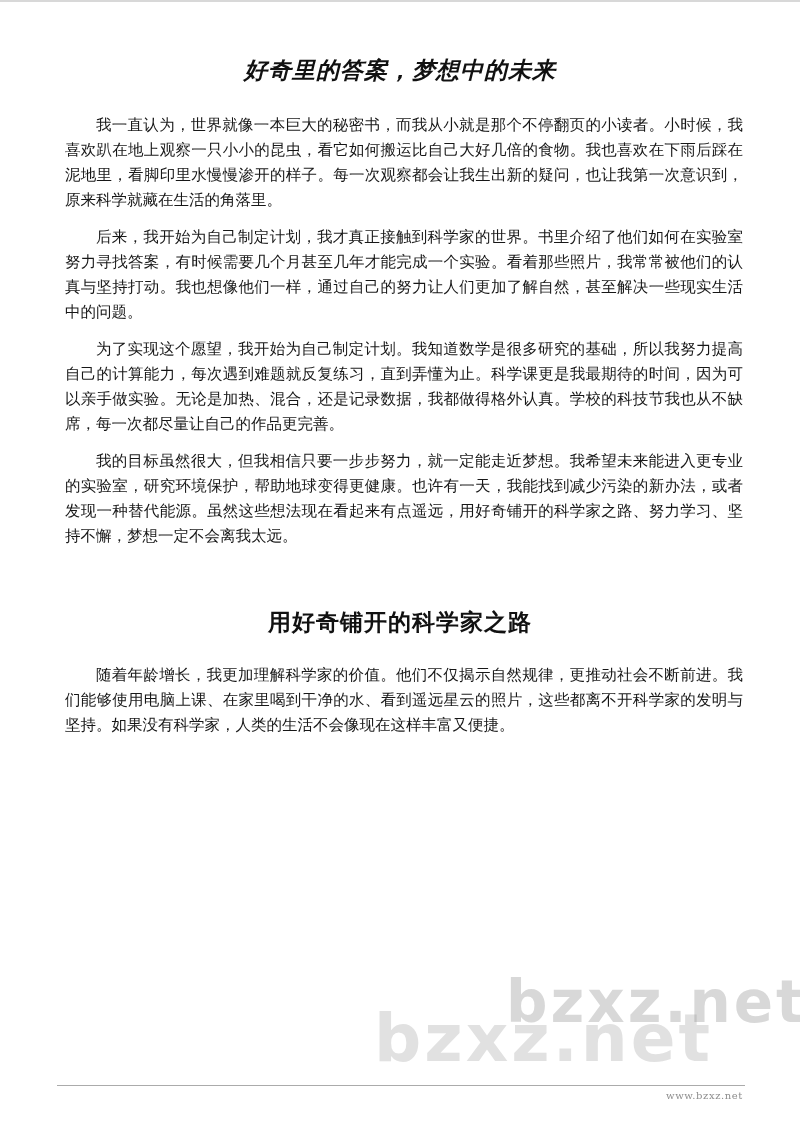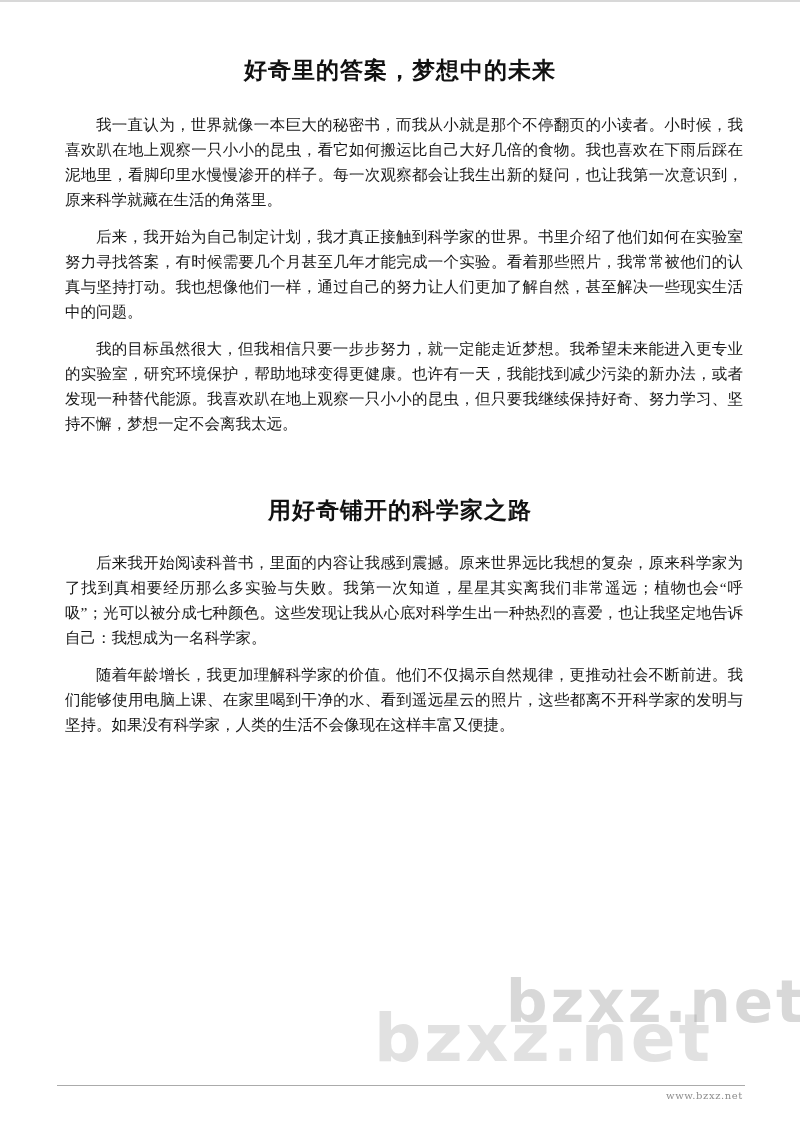--- a/index.html
+++ b/index.html
@@ -35,21 +35,21 @@
   }
   .essay-title {
     font-size: 23px;
     line-height: 30px;
     font-weight: bold;
     text-align: center;
     letter-spacing: 1px;
     color: #111111;
     margin: 0;
   }
-  .t1 { margin: 56px 0 26px 0; }
+  .t1 { margin: 56px 0 26px 0; font-style: italic; }
   .t2 { margin: 60px 0 24px 0; }
   .para {
     font-size: 15.5px;
     line-height: 25px;
     margin: 0 0 12px 8px;
     text-indent: 2em;
     text-align: justify;
     color: #171717;
   }
   .wm {
@@ -103,25 +103,25 @@
 
   <div class="wm wm1">bzxz.net</div>
   <div class="wm wm2">bzxz.net</div>
 
   <div class="content">
 
     <h1 class="essay-title t1">好奇里的答案，梦想中的未来</h1>
 
     <p class="para">我一直认为，世界就像一本巨大的秘密书，而我从小就是那个不停翻页的小读者。小时候，我喜欢趴在地上观察一只小小的昆虫，看它如何搬运比自己大好几倍的食物。我也喜欢在下雨后踩在泥地里，看脚印里水慢慢渗开的样子。每一次观察都会让我生出新的疑问，也让我第一次意识到，原来科学就藏在生活的角落里。</p>
     <p class="para">后来，我开始为自己制定计划，我才真正接触到科学家的世界。书里介绍了他们如何在实验室努力寻找答案，有时候需要几个月甚至几年才能完成一个实验。看着那些照片，我常常被他们的认真与坚持打动。我也想像他们一样，通过自己的努力让人们更加了解自然，甚至解决一些现实生活中的问题。</p>
-    <p class="para">我的目标虽然很大，但我相信只要一步步努力，就一定能走近梦想。我希望未来能进入更专业的实验室，研究环境保护，帮助地球变得更健康。也许有一天，我能找到减少污染的新办法，或者发现一种替代能源。我喜欢趴在地上观察一只小小的昆虫，但只要我继续保持好奇、努力学习、坚持不懈，梦想一定不会离我太远。</p>
+    <p class="para">为了实现这个愿望，我开始为自己制定计划。我知道数学是很多研究的基础，所以我努力提高自己的计算能力，每次遇到难题就反复练习，直到弄懂为止。科学课更是我最期待的时间，因为可以亲手做实验。无论是加热、混合，还是记录数据，我都做得格外认真。学校的科技节我也从不缺席，每一次都尽量让自己的作品更完善。</p>
+    <p class="para">我的目标虽然很大，但我相信只要一步步努力，就一定能走近梦想。我希望未来能进入更专业的实验室，研究环境保护，帮助地球变得更健康。也许有一天，我能找到减少污染的新办法，或者发现一种替代能源。虽然这些想法现在看起来有点遥远，用好奇铺开的科学家之路、努力学习、坚持不懈，梦想一定不会离我太远。</p>
 
     <h1 class="essay-title t2">用好奇铺开的科学家之路</h1>
 
-    <p class="para">后来我开始阅读科普书，里面的内容让我感到震撼。原来世界远比我想的复杂，原来科学家为了找到真相要经历那么多实验与失败。我第一次知道，星星其实离我们非常遥远；植物也会“呼吸”；光可以被分成七种颜色。这些发现让我从心底对科学生出一种热烈的喜爱，也让我坚定地告诉自己：我想成为一名科学家。</p>
     <p class="para">随着年龄增长，我更加理解科学家的价值。他们不仅揭示自然规律，更推动社会不断前进。我们能够使用电脑上课、在家里喝到干净的水、看到遥远星云的照片，这些都离不开科学家的发明与坚持。如果没有科学家，人类的生活不会像现在这样丰富又便捷。</p>
 
   </div>
 
   <div class="footer-line"></div>
   <div class="footer-url">www.bzxz.net</div>
 
 </div>
 
 </body></html>

